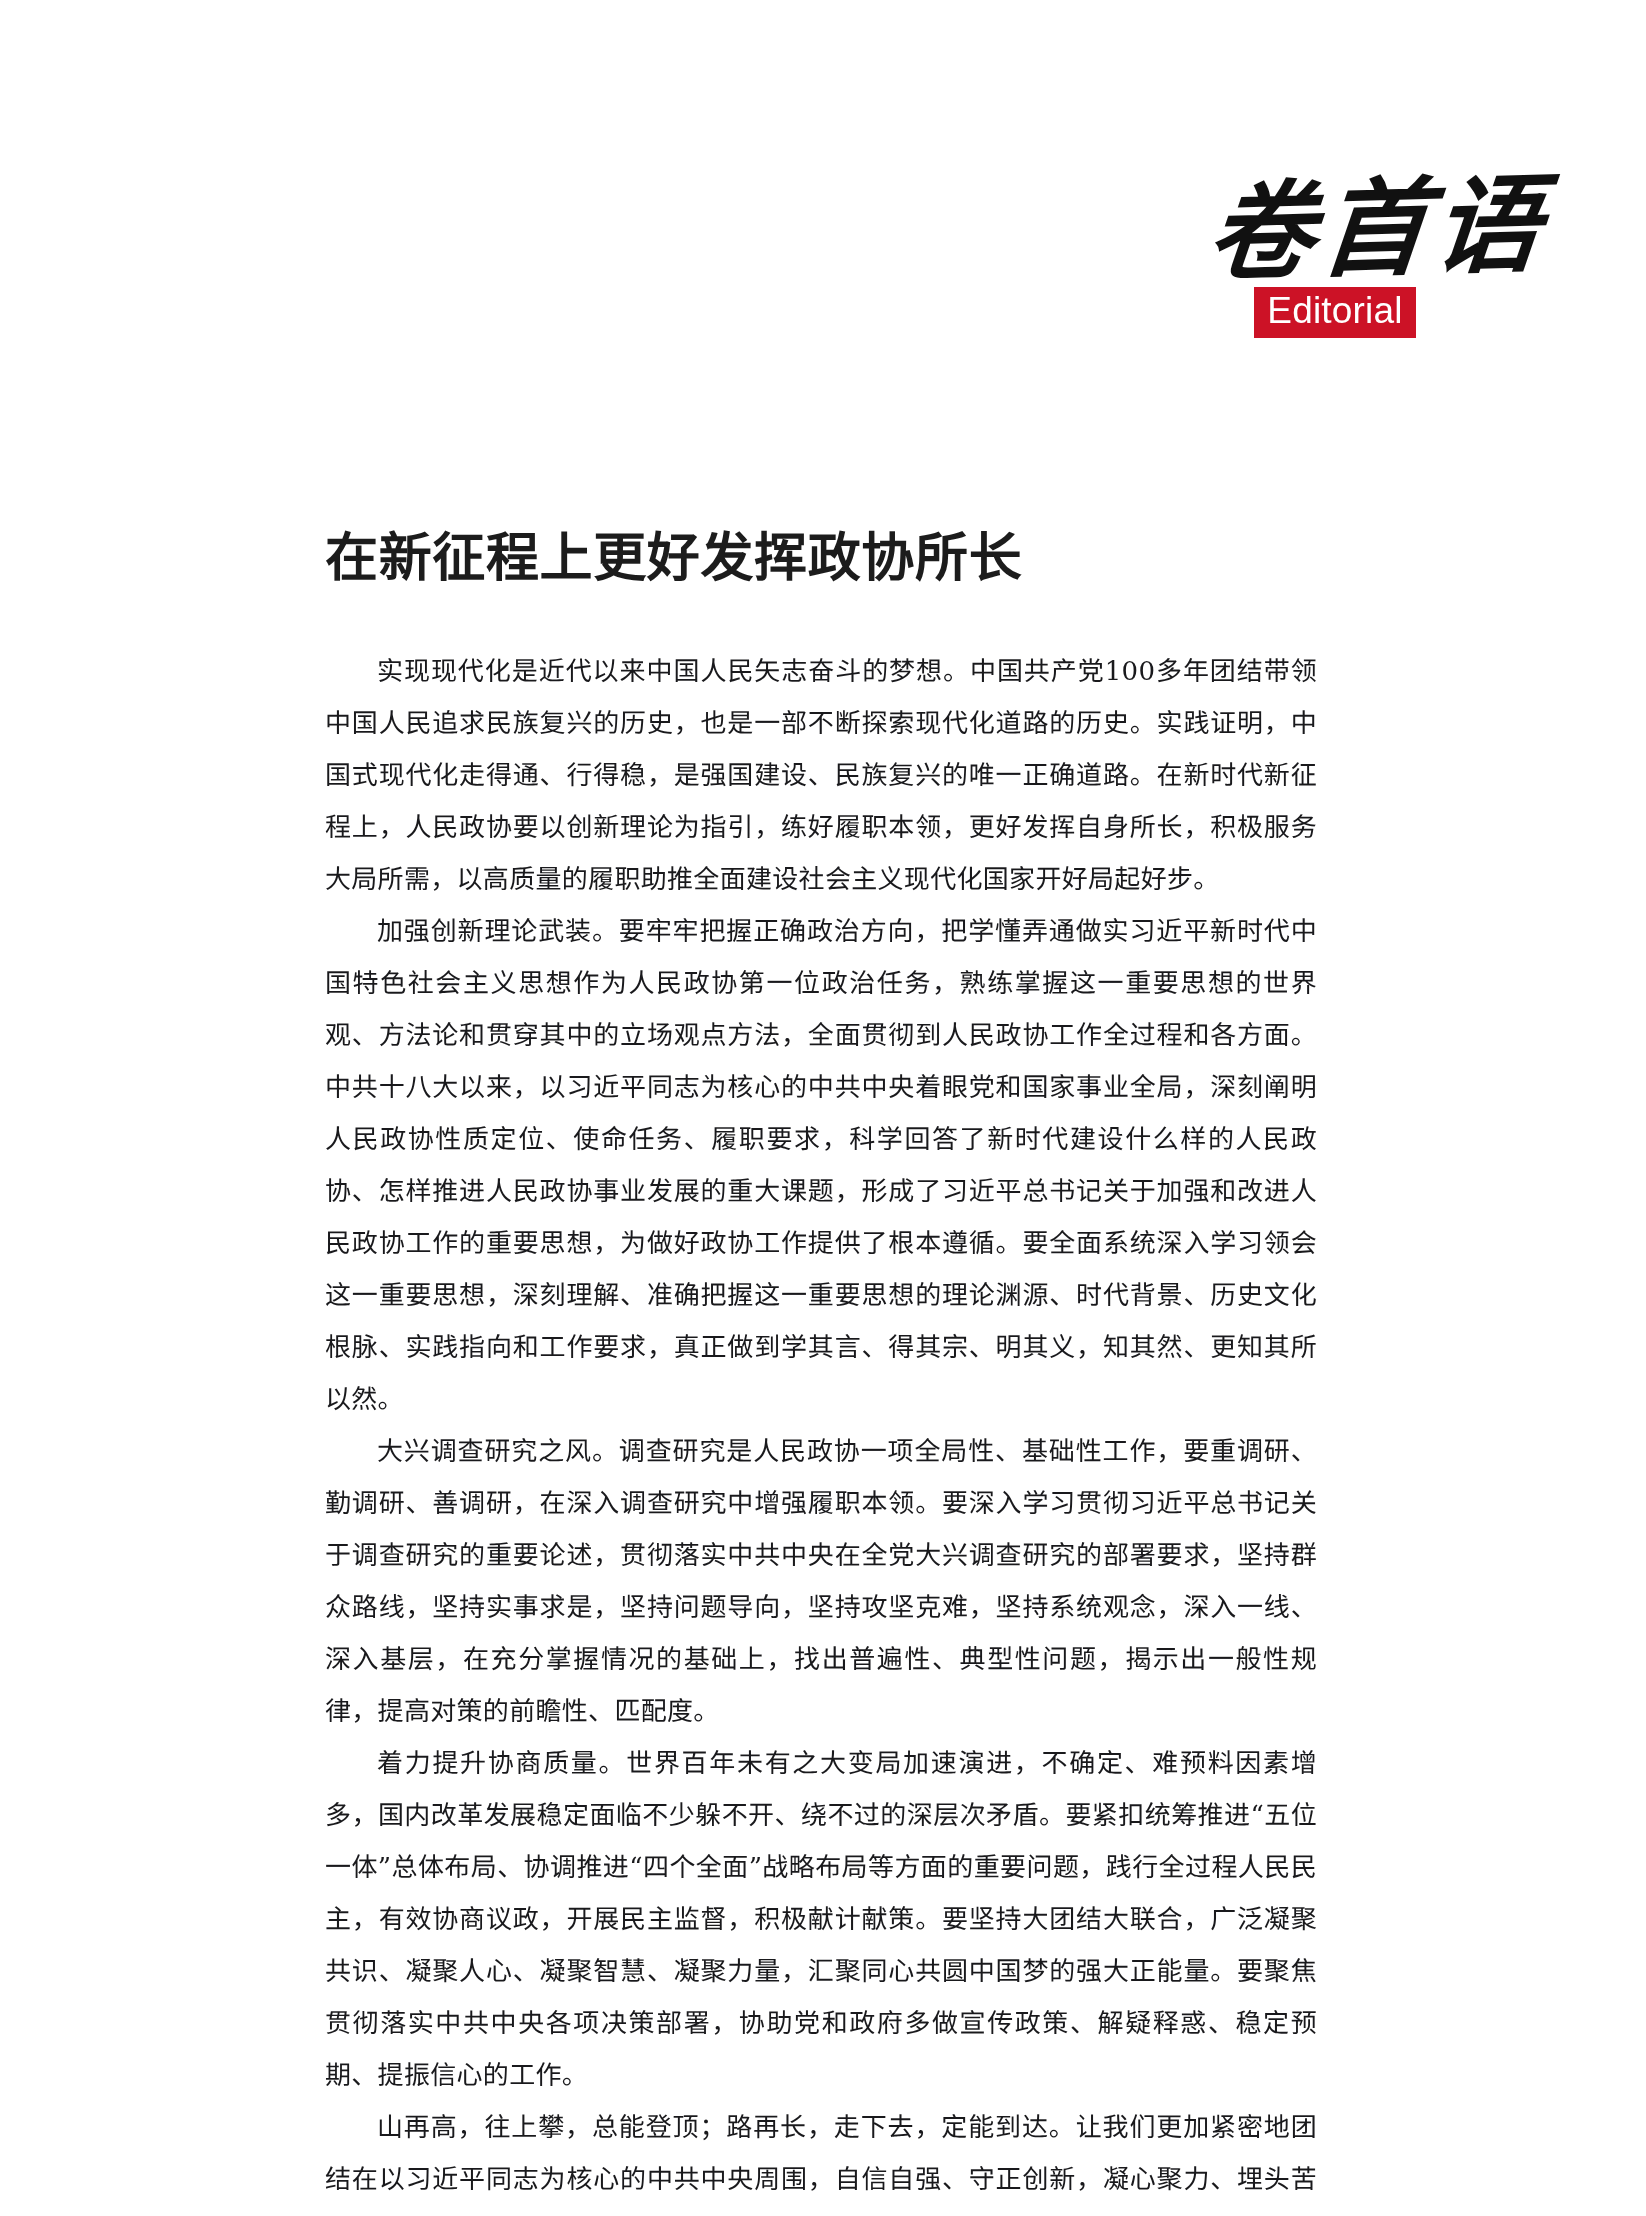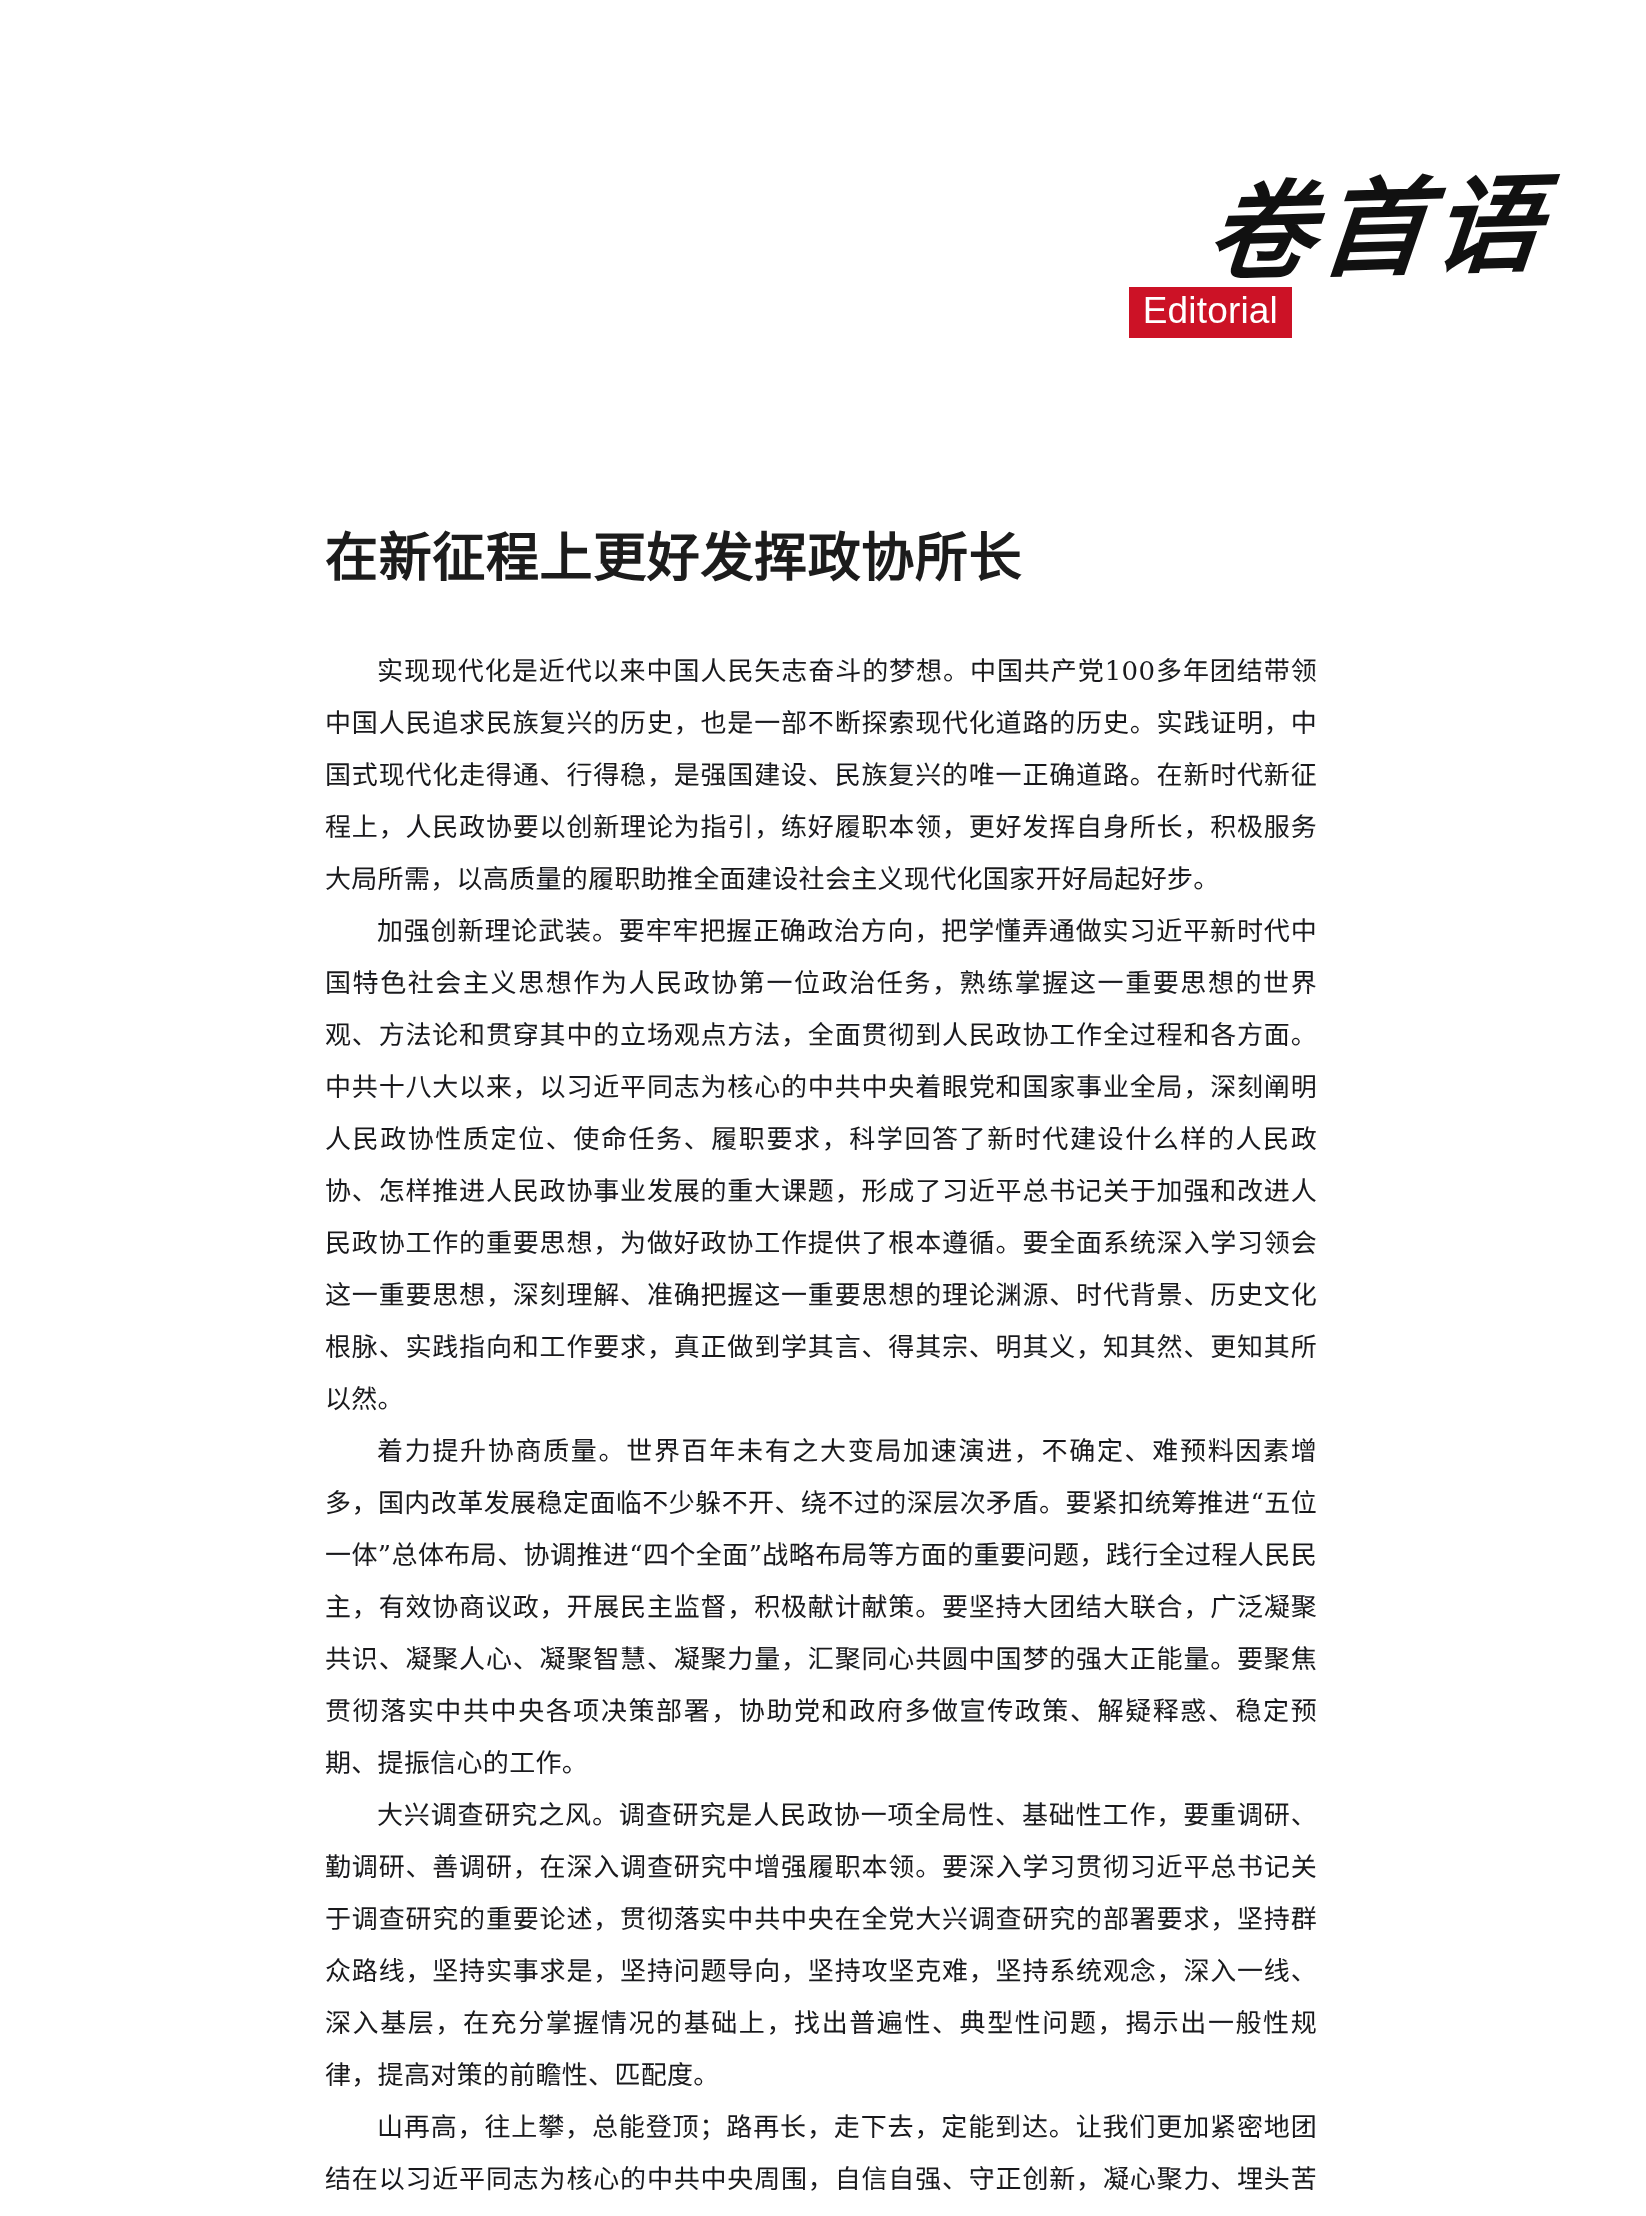--- a/index.html
+++ b/index.html
@@ -43,21 +43,21 @@
     color: #111111;
     white-space: nowrap;
     transform: skewX(-7deg) rotate(-1.6deg);
     transform-origin: right bottom;
     text-align: right;
   }
 
   .masthead-badge-row {
     margin-top: 5.9px;
     display: flex;
-    justify-content: flex-start;
+    justify-content: center;
   }
 
   .masthead-badge {
     display: inline-block;
     background: #cc1226;
     color: #ffffff;
     font-family: "Liberation Sans", "DejaVu Sans", sans-serif;
     font-size: 37px;
     line-height: 1.18;
     font-weight: 400;
@@ -111,21 +111,21 @@
     </div>
   </div>
 
   <div class="article">
 
     <h1 class="article-title">在新征程上更好发挥政协所长</h1>
 
     <div class="article-body">
       <p>实现现代化是近代以来中国人民矢志奋斗的梦想。中国共产党100多年团结带领中国人民追求民族复兴的历史，也是一部不断探索现代化道路的历史。实践证明，中国式现代化走得通、行得稳，是强国建设、民族复兴的唯一正确道路。在新时代新征程上，人民政协要以创新理论为指引，练好履职本领，更好发挥自身所长，积极服务大局所需，以高质量的履职助推全面建设社会主义现代化国家开好局起好步。</p>
       <p>加强创新理论武装。要牢牢把握正确政治方向，把学懂弄通做实习近平新时代中国特色社会主义思想作为人民政协第一位政治任务，熟练掌握这一重要思想的世界观、方法论和贯穿其中的立场观点方法，全面贯彻到人民政协工作全过程和各方面。中共十八大以来，以习近平同志为核心的中共中央着眼党和国家事业全局，深刻阐明人民政协性质定位、使命任务、履职要求，科学回答了新时代建设什么样的人民政协、怎样推进人民政协事业发展的重大课题，形成了习近平总书记关于加强和改进人民政协工作的重要思想，为做好政协工作提供了根本遵循。要全面系统深入学习领会这一重要思想，深刻理解、准确把握这一重要思想的理论渊源、时代背景、历史文化根脉、实践指向和工作要求，真正做到学其言、得其宗、明其义，知其然、更知其所以然。</p>
+      <p>大兴调查研究之风。调查研究是人民政协一项全局性、基础性工作，要重调研、勤调研、善调研，在深入调查研究中增强履职本领。要深入学习贯彻习近平总书记关于调查研究的重要论述，贯彻落实中共中央在全党大兴调查研究的部署要求，坚持群众路线，坚持实事求是，坚持问题导向，坚持攻坚克难，坚持系统观念，深入一线、深入基层，在充分掌握情况的基础上，找出普遍性、典型性问题，揭示出一般性规律，提高对策的前瞻性、匹配度。</p>
       <p>着力提升协商质量。世界百年未有之大变局加速演进，不确定、难预料因素增多，国内改革发展稳定面临不少躲不开、绕不过的深层次矛盾。要紧扣统筹推进“五位一体”总体布局、协调推进“四个全面”战略布局等方面的重要问题，践行全过程人民民主，有效协商议政，开展民主监督，积极献计献策。要坚持大团结大联合，广泛凝聚共识、凝聚人心、凝聚智慧、凝聚力量，汇聚同心共圆中国梦的强大正能量。要聚焦贯彻落实中共中央各项决策部署，协助党和政府多做宣传政策、解疑释惑、稳定预期、提振信心的工作。</p>
-      <p>大兴调查研究之风。调查研究是人民政协一项全局性、基础性工作，要重调研、勤调研、善调研，在深入调查研究中增强履职本领。要深入学习贯彻习近平总书记关于调查研究的重要论述，贯彻落实中共中央在全党大兴调查研究的部署要求，坚持群众路线，坚持实事求是，坚持问题导向，坚持攻坚克难，坚持系统观念，深入一线、深入基层，在充分掌握情况的基础上，找出普遍性、典型性问题，揭示出一般性规律，提高对策的前瞻性、匹配度。</p>
       <p>山再高，往上攀，总能登顶；路再长，走下去，定能到达。让我们更加紧密地团结在以习近平同志为核心的中共中央周围，自信自强、守正创新，凝心聚力、埋头苦干，为全面建设社会主义现代化国家，全面推进中华民族伟大复兴而团结奋斗！</p>
     </div>
 
   </div>
 
 </div>
 
 
 </body></html>

